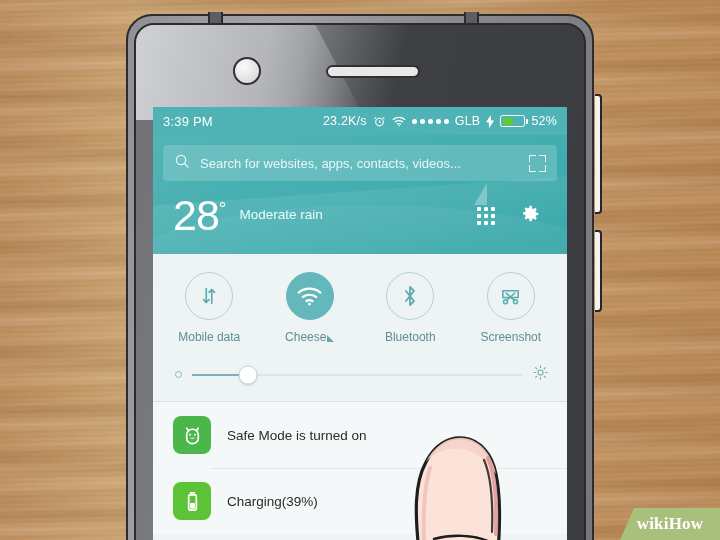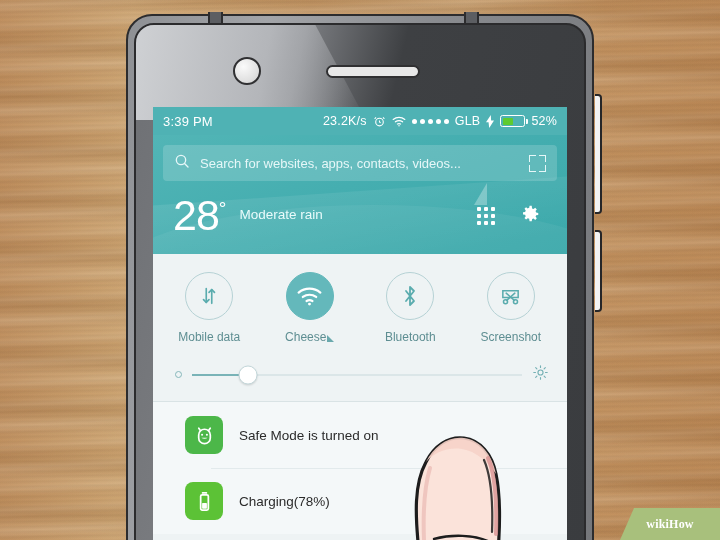--- a/index.html
+++ b/index.html
@@ -202,21 +202,21 @@
   .track .thumb{
     position:absolute; left:17%; top:50%; transform:translate(-50%,-50%);
     width:19px;height:19px;border-radius:50%;background:#fff;
     border:1.4px solid #c4d7da; box-shadow:0 1px 2px rgba(0,0,0,.13);
   }
 
   
   .notifs{ background:#f4f8f9; }
   .nrow{
     display:flex; align-items:center; gap:16px;
-    padding:14px 32px; position:relative;
+    padding:14px 20px; position:relative;
   }
   .nrow + .nrow:before{
     content:""; position:absolute; left:58px; right:0; top:0; height:1px; background:#e2eaec;
   }
   .nico{
     width:38px;height:38px;border-radius:8px;
     display:flex;align-items:center;justify-content:center;
     flex:0 0 38px;
   }
   .nico.green{ background:#4cb749; }
@@ -233,21 +233,21 @@
   #wikihow{
     position:absolute; right:0; bottom:0;
     width:100px; height:32px;
     background:#a8c07c;
     clip-path:polygon(14% 0, 100% 0, 100% 100%, 0 100%);
     display:flex; align-items:center; justify-content:center;
     z-index:60;
   }
   #wikihow span{
     font-family:"Liberation Serif", serif;
-    font-size:12px; font-weight:bold; color:#fff;
+    font-size:17px; font-weight:bold; color:#fff;
     letter-spacing:.2px;
   }
   #wikihow span b{ color:#fff; }
 </style>
 </head>
 <body>
 
 <div id="wood"></div>
 
 <div id="phone">
@@ -436,21 +436,21 @@
       </div>
 
       <div class="nrow">
         <div class="nico green2">
           <svg width="23" height="23" viewBox="0 0 24 24" fill="none" stroke="#fff" stroke-width="1.8">
             <rect x="8" y="5" width="8" height="16" rx="1.6"></rect>
             <path d="M10 3h4" stroke-linecap="round"></path>
             <rect x="9.5" y="13.6" width="5" height="5.9" rx="0.7" fill="#fff" stroke="none"></rect>
           </svg>
         </div>
-        <div class="ntxt">Charging(78%)</div>
+        <div class="ntxt">Charging(39%)</div>
       </div>
 
     </div>
   </div>
 </div>
 
 <svg id="finger" viewBox="0 0 124 130">
   <path d="M23 130 C19 92 18 62 30 40 C38 24 52 14 68 16 C84 18 96 32 100 52 C105 76 104 104 102 130 Z" fill="#fbe3da" stroke="#1d1d1d" stroke-width="3.2" stroke-linejoin="round"></path>
   <path d="M30 40 C38 24 52 14 68 16 C84 18 96 32 100 52 C92 40 80 29 66 27 C50 25 38 31 30 40 Z" fill="#f6d2c8" opacity="0.9"></path>
   <path d="M92 36 C99 52 101 80 100 112" fill="none" stroke="#d78d8d" stroke-width="4" stroke-linecap="round" opacity="0.75"></path>

